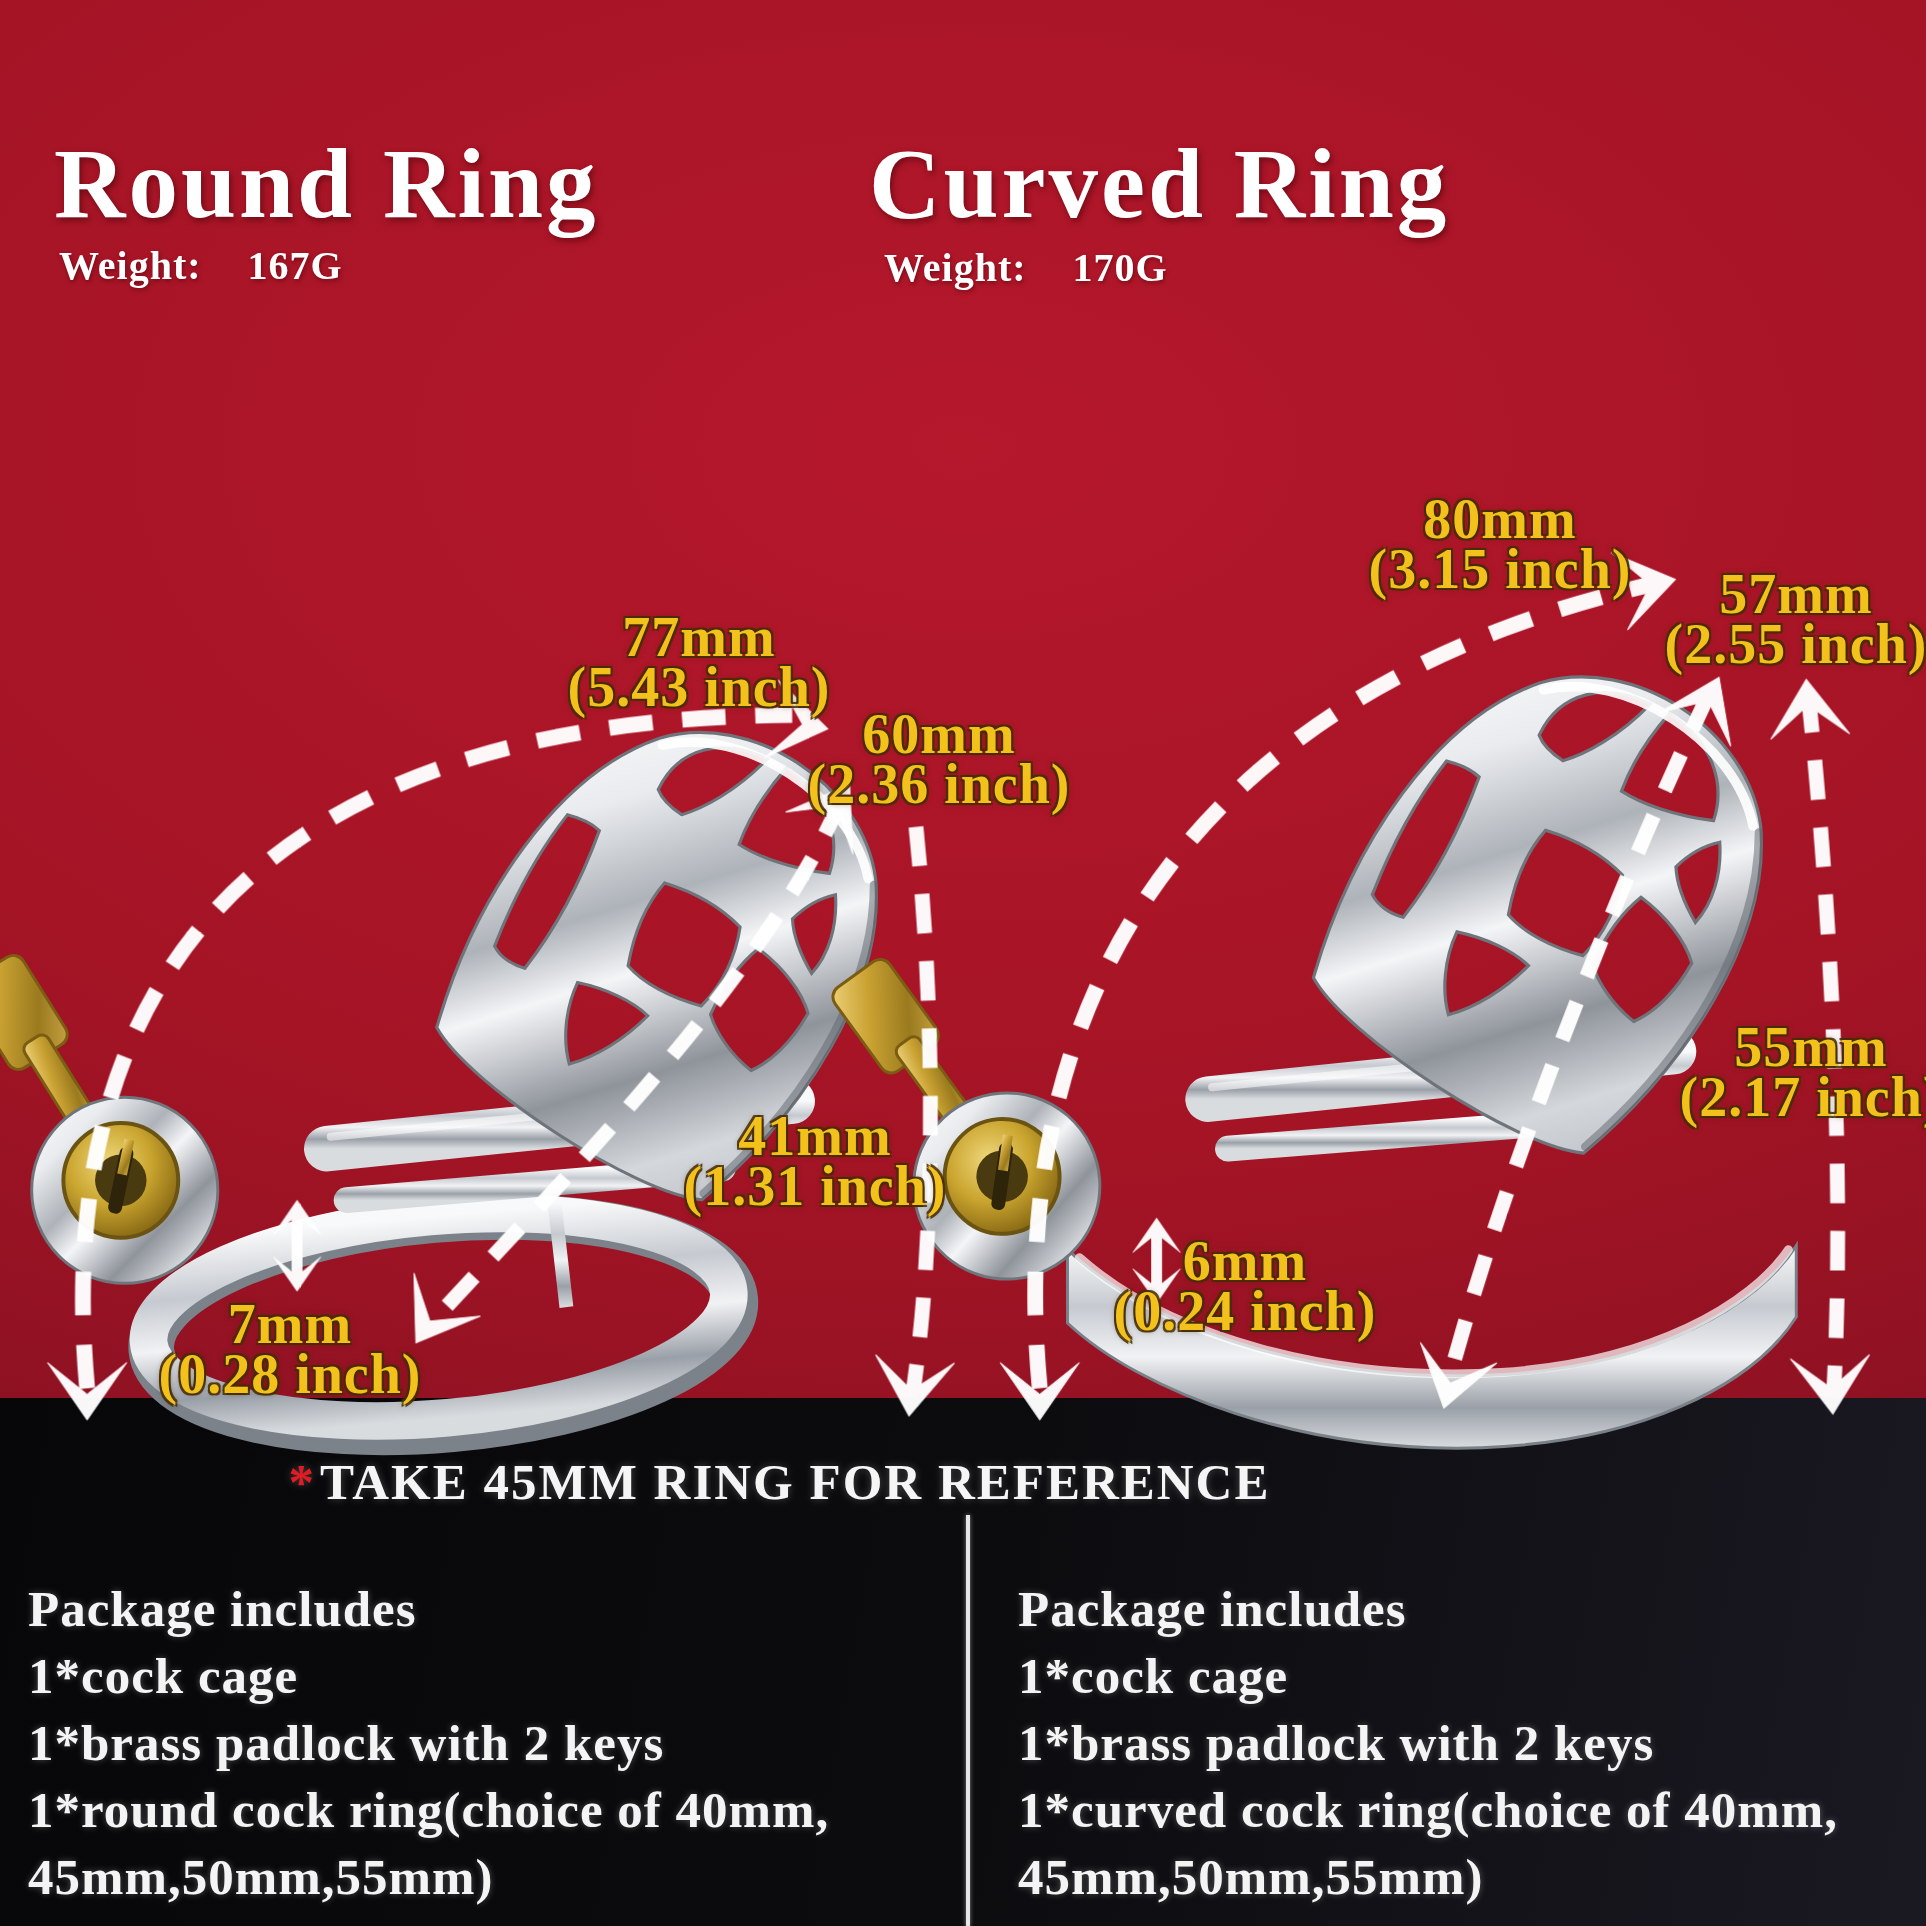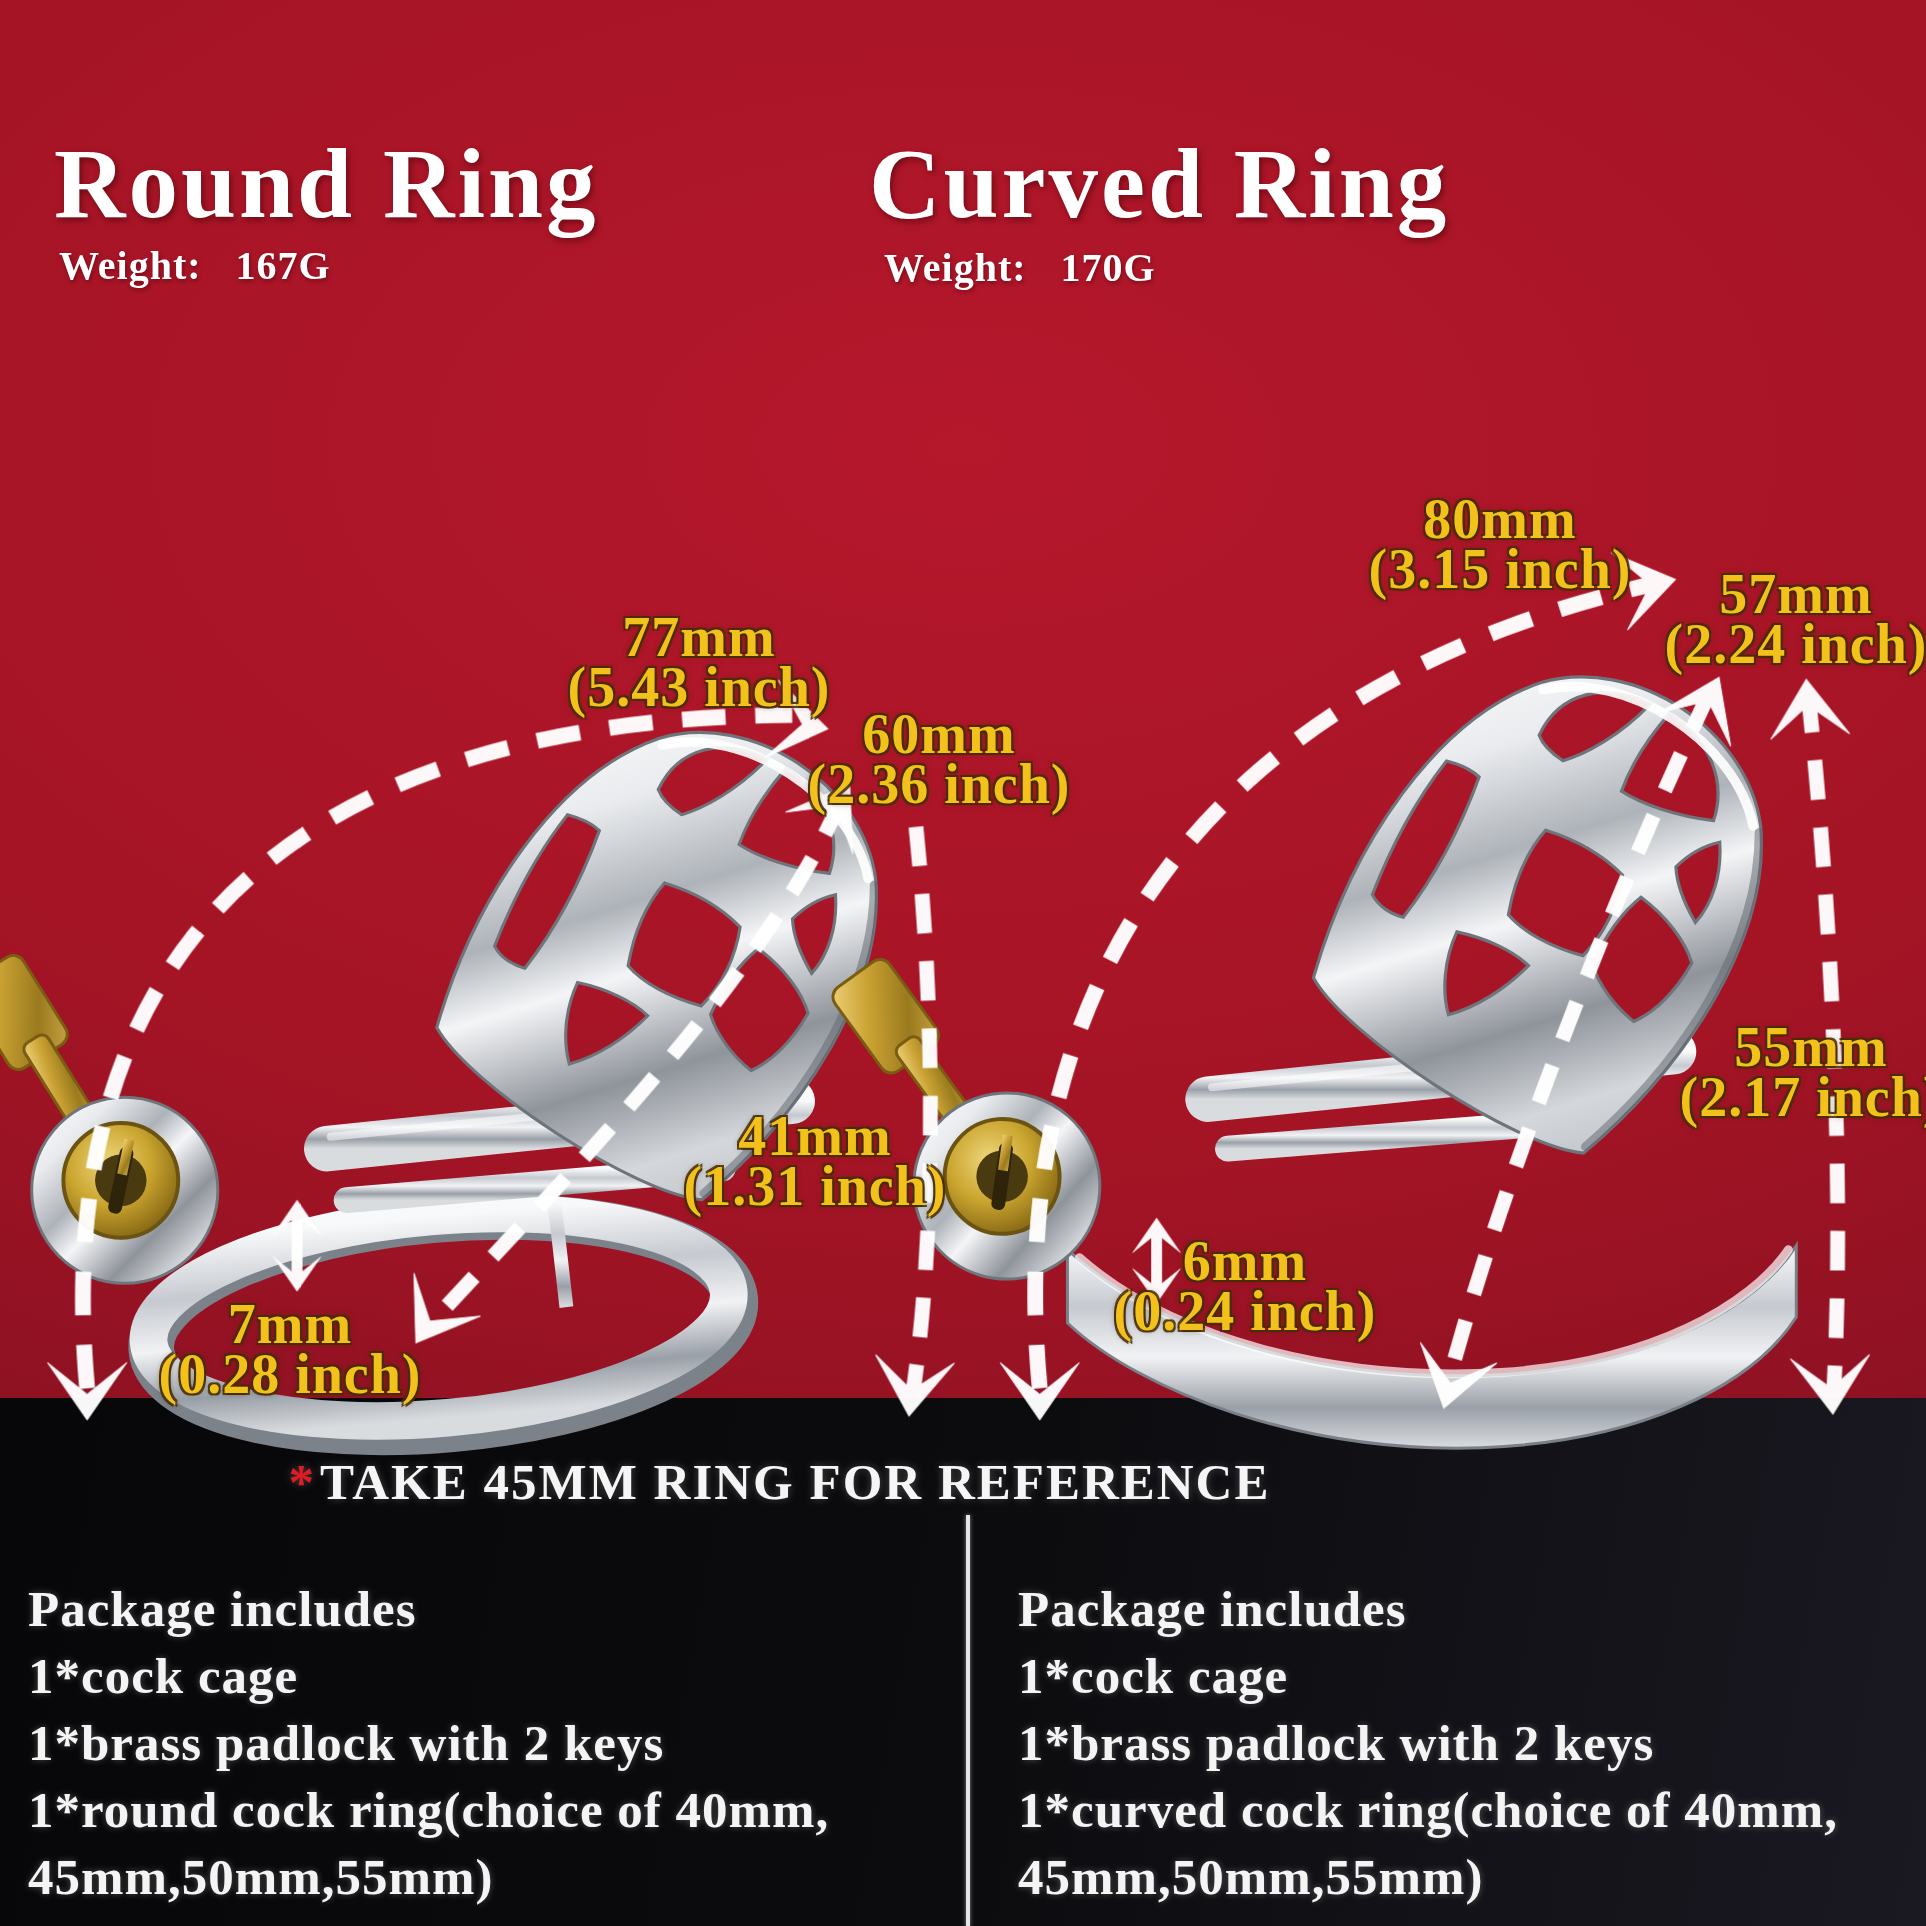--- a/index.html
+++ b/index.html
@@ -23,21 +23,21 @@
     letter-spacing:3px;text-shadow:2px 3px 6px rgba(60,0,5,.55);white-space:nowrap;
   }
   .t-left{left:54px;top:127px;}
   .t-right{left:869px;top:127px;}
   .weight{
     position:absolute;color:#ffffff;font-weight:bold;font-size:40px;
     letter-spacing:1px;text-shadow:1px 2px 4px rgba(60,0,5,.5);white-space:nowrap;
   }
   .w-left{left:59px;top:242px;}
   .w-right{left:884px;top:244px;}
-  .weight .wv{margin-left:34px;}
+  .weight .wv{margin-left:46px;}
 
   .mlabel{
     position:absolute;transform:translateX(-50%);text-align:center;
     color:#f3c11b;font-weight:bold;font-size:56px;line-height:50px;white-space:nowrap;
     letter-spacing:1px;
     text-shadow:-2px -2px 0 rgba(70,45,0,.85), 2px 2px 0 rgba(70,45,0,.85),
                 -2px 2px 0 rgba(70,45,0,.85), 2px -2px 0 rgba(70,45,0,.85),
                  0 0 6px rgba(60,35,0,.6);
   }
 
@@ -219,21 +219,21 @@
     <div>7mm</div>
     <div>(0.28 inch)</div>
   </div>
 
   <div class="mlabel" style="left:1500px;top:494px">
     <div>80mm</div>
     <div>(3.15 inch)</div>
   </div>
   <div class="mlabel" style="left:1796px;top:569px">
     <div>57mm</div>
-    <div>(2.24 inch)</div>
+    <div>(2.55 inch)</div>
   </div>
   <div class="mlabel" style="left:1811px;top:1022px">
     <div>55mm</div>
     <div>(2.17 inch)</div>
   </div>
   <div class="mlabel" style="left:1245px;top:1236px">
     <div>6mm</div>
     <div>(0.24 inch)</div>
   </div>
 

